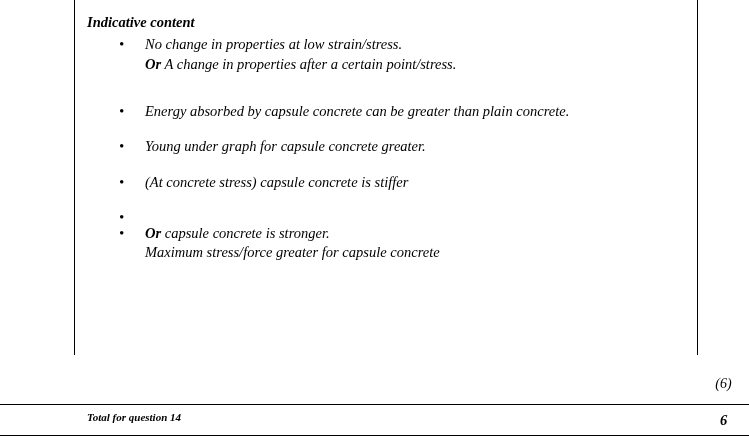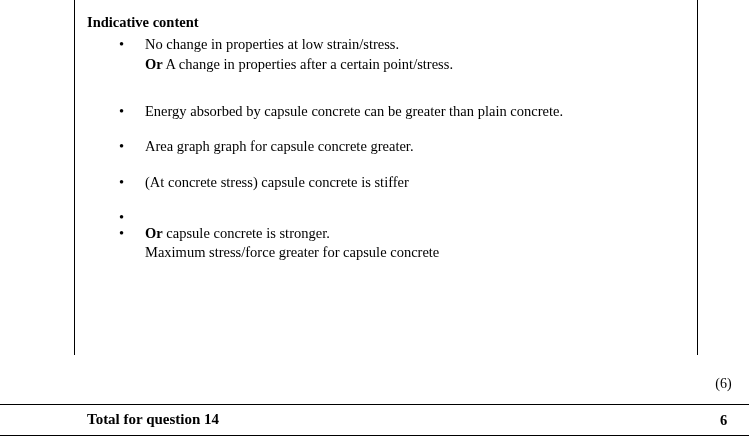--- a/index.html
+++ b/index.html
@@ -13,20 +13,21 @@
     font-family: "Liberation Serif", serif;
     color: #000000;
     overflow: hidden;
   }
 
   .page {
     position: relative;
     width: 749px;
     height: 355px;
     box-sizing: border-box;
+    font-style: italic;
   }
 
   
   .vrule {
     position: absolute;
     top: 0;
     bottom: 0;
     width: 1px;
     background: #000000;
   }
@@ -109,21 +110,21 @@
     top: 412px;
     font-weight: bold;
     font-size: 14.5px;
   }
 
   .total-label {
     position: absolute;
     left: 87px;
     top: 411px;
     font-weight: bold;
-    font-size: 15px;
+    font-size: 11px;
   }
 </style>
 </head>
 <body>
 
 <div class="page">
 
   <div class="vrule vrule-left"></div>
   <div class="vrule vrule-right"></div>
 
@@ -139,21 +140,21 @@
           <span class="line"><span class="or">Or</span> A change in properties after a certain point/stress.</span>
         </li>
         <li class="spacer-lg"></li>
         <li>
           <span class="bullet">•</span>
           <span class="line">Energy absorbed by capsule concrete can be greater than plain concrete.</span>
         </li>
         <li class="spacer-sm"></li>
         <li>
           <span class="bullet">•</span>
-          <span class="line">Area graph graph for capsule concrete greater.</span>
+          <span class="line">Young under graph for capsule concrete greater.</span>
         </li>
         <li class="spacer-sm"></li>
         <li>
           <span class="bullet">•</span>
           <span class="line">(At concrete stress) capsule concrete is stiffer</span>
         </li>
         <li class="spacer-sm"></li>
         <li>
           <span class="bullet">•</span>
         </li>

